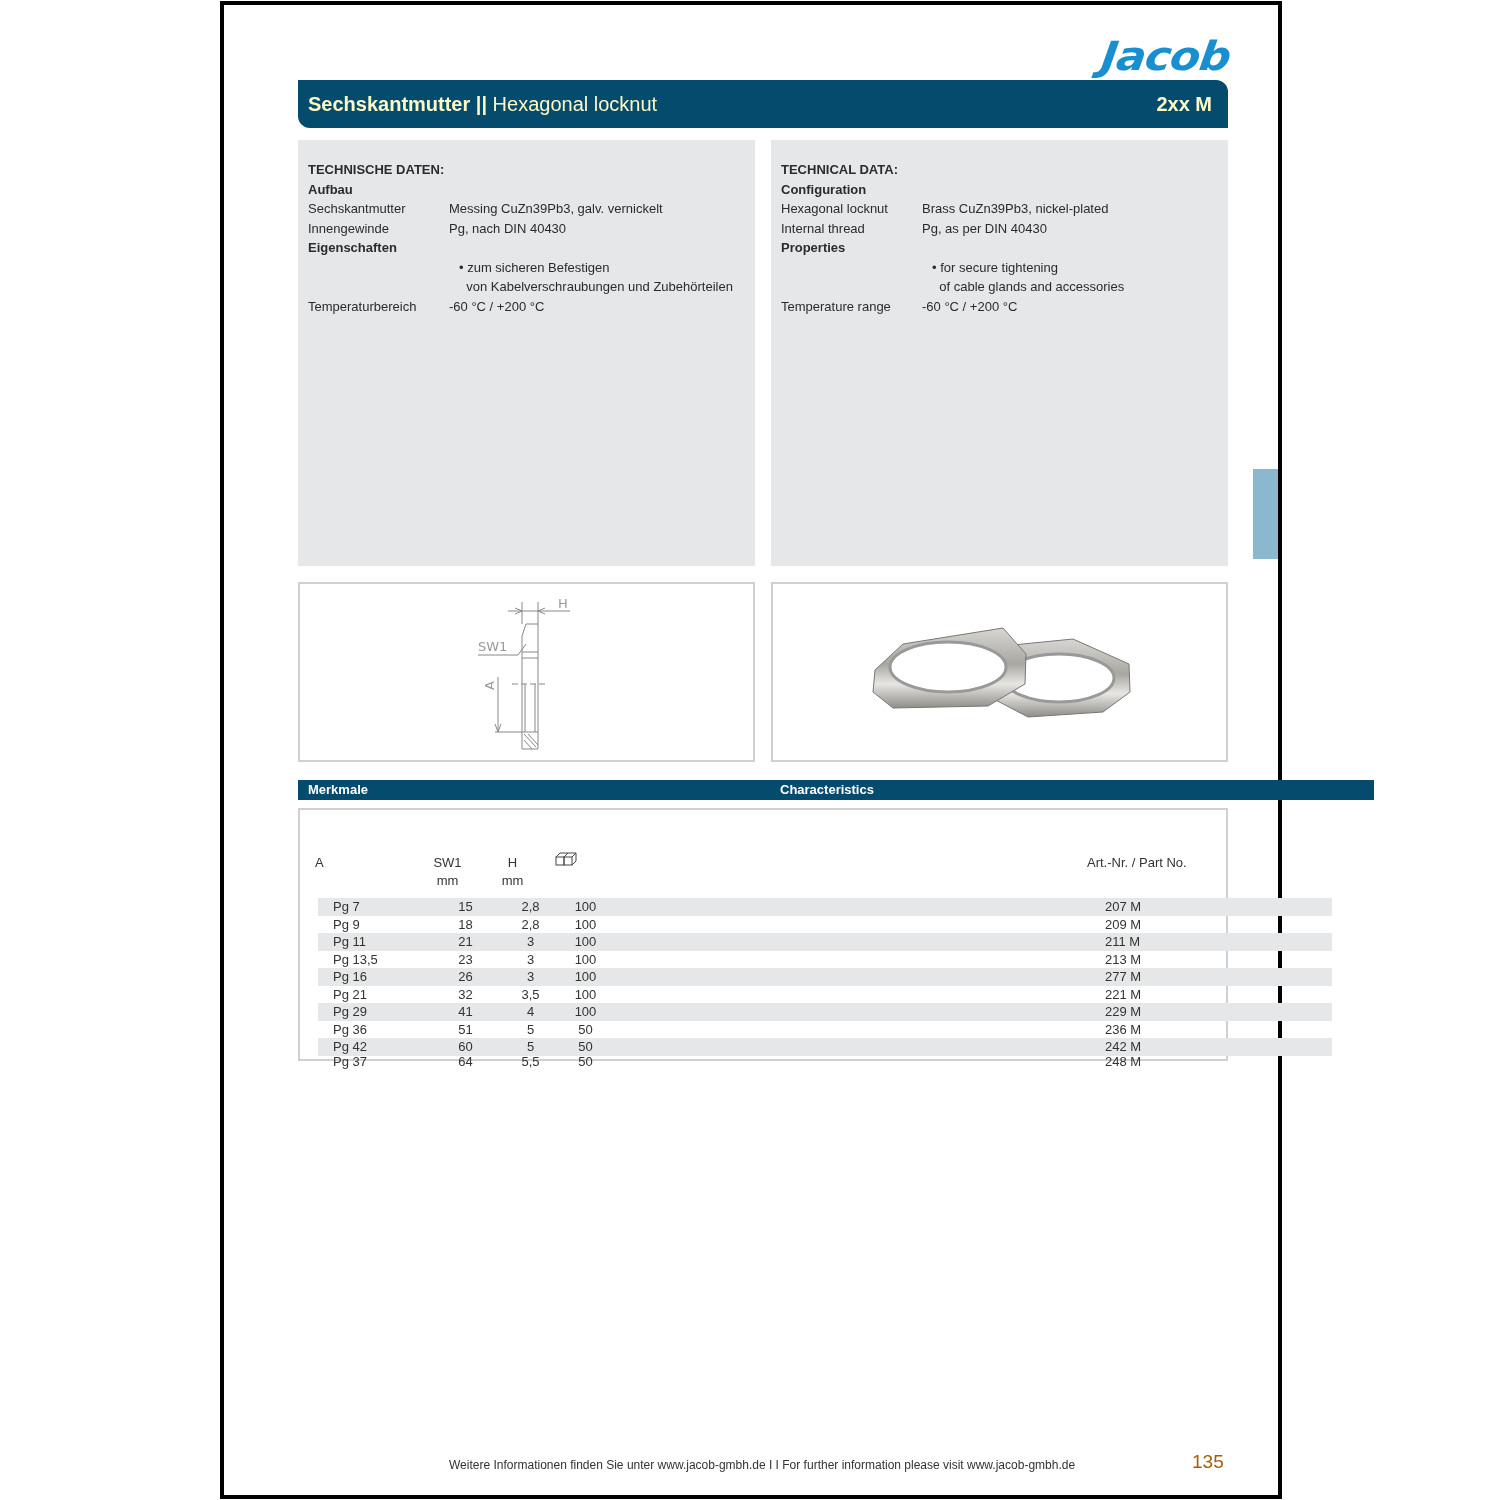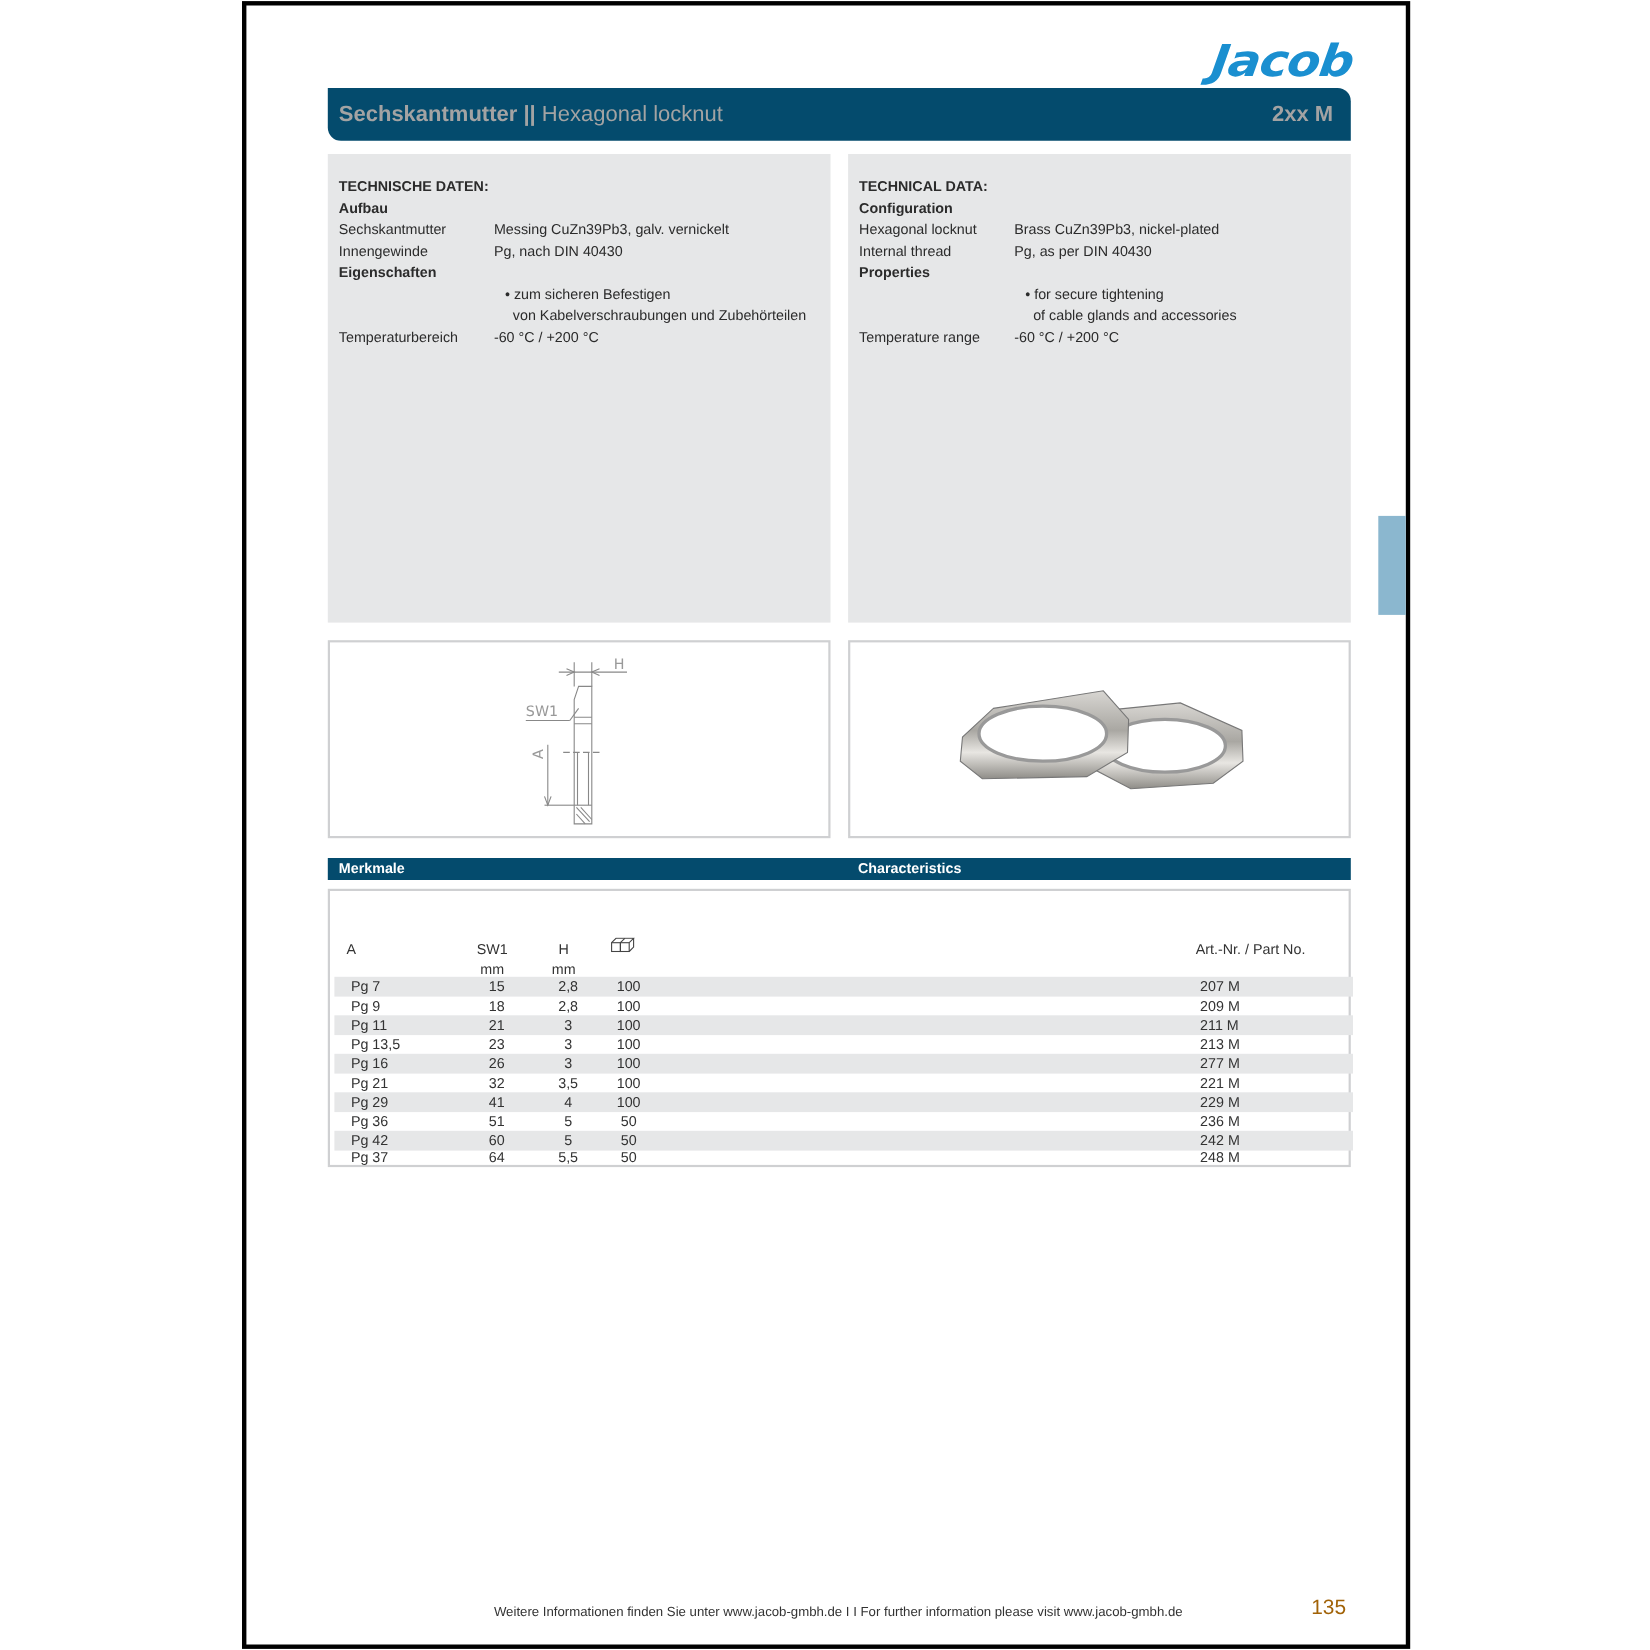--- a/index.html
+++ b/index.html
@@ -13,21 +13,21 @@
 
   .logo {
     position: absolute; left: 1062px; top: 36px; width: 168px; height: 40px;
     color: #1a8fd0; font-family: "DejaVu Sans", sans-serif; font-weight: bold;
     font-style: italic; font-size: 40px; letter-spacing: -1px; line-height: 40px;
     text-align: right; transform: skewX(-8deg) scaleX(1.1); transform-origin: right center;
   }
 
   .title-bar {
     position: absolute; left: 298px; top: 80px; width: 930px; height: 48px;
-    background: #044b6d; border-radius: 0 12px 0 12px; color: #a3a3a3;
+    background: #044b6d; border-radius: 0 12px 0 12px; color: #fef9c3;
     display: flex; align-items: center; justify-content: space-between; padding: 0 16px 0 10px;
   }
   .title-bar .title { font-size: 20px; white-space: nowrap; }
   .title-bar .title b { font-weight: bold; }
   .title-bar .code { font-size: 20px; font-weight: bold; }
 
   .tech-panel {
     position: absolute; top: 140px; width: 457px; height: 426px;
     background: #e6e7e8; padding: 20px 10px; font-size: 13px; line-height: 19.5px; color: #2b2b2b;
   }
@@ -39,33 +39,33 @@
   .tech-panel .row .v { white-space: nowrap; }
   .tech-panel .indent { padding-left: 151px; white-space: nowrap; }
 
   .side-tab { position: absolute; left: 1253px; top: 469px; width: 25px; height: 90px; background: #8bb7cf; }
 
   .img-box { position: absolute; top: 582px; width: 457px; height: 180px; border: 2px solid #cfd0d2; background: #fff; }
   .img-box.drawing { left: 298px; }
   .img-box.photo { left: 771px; }
 
   .char-bar {
-    position: absolute; left: 298px; top: 780px; width: 930px; height: 20px;
+    position: absolute; left: 298px; top: 780px; width: 1076px; height: 20px;
     background: #044b6d; color: #fff; font-size: 13px; font-weight: bold; line-height: 20px;
   }
   .char-bar .l { position: absolute; left: 10px; }
   .char-bar .r { position: absolute; left: 482px; }
 
   .table-box {
     position: absolute; left: 298px; top: 808px; width: 930px; height: 253px;
     border: 2px solid #cfd0d2; background: #fff; font-size: 13px; color: #333;
   }
   .th { position: absolute; top: 45px; white-space: nowrap; }
   .unit { position: absolute; top: 63px; }
-  .trow { position: absolute; left: 4px; width: 926px; height: 17.5px; line-height: 17.5px; }
+  .trow { position: absolute; left: 18px; width: 1014px; height: 17.5px; line-height: 17.5px; margin-top: 10px; }
   .trow.alt { background: #e6e7e8; }
   .cell { position: absolute; top: 0; white-space: nowrap; }
   .c-a { left: 15px; }
   .c-sw { left: 125px; width: 45px; text-align: center; }
   .c-h { left: 190px; width: 45px; text-align: center; }
   .c-q { left: 245px; width: 45px; text-align: center; }
   .c-p { left: 787px; }
 
   .footer-text { position: absolute; left: 449px; top: 1458px; font-size: 12px; color: #333; white-space: nowrap; }
   .page-num { position: absolute; left: 1192px; top: 1451px; font-size: 19px; color: #a16207; }

